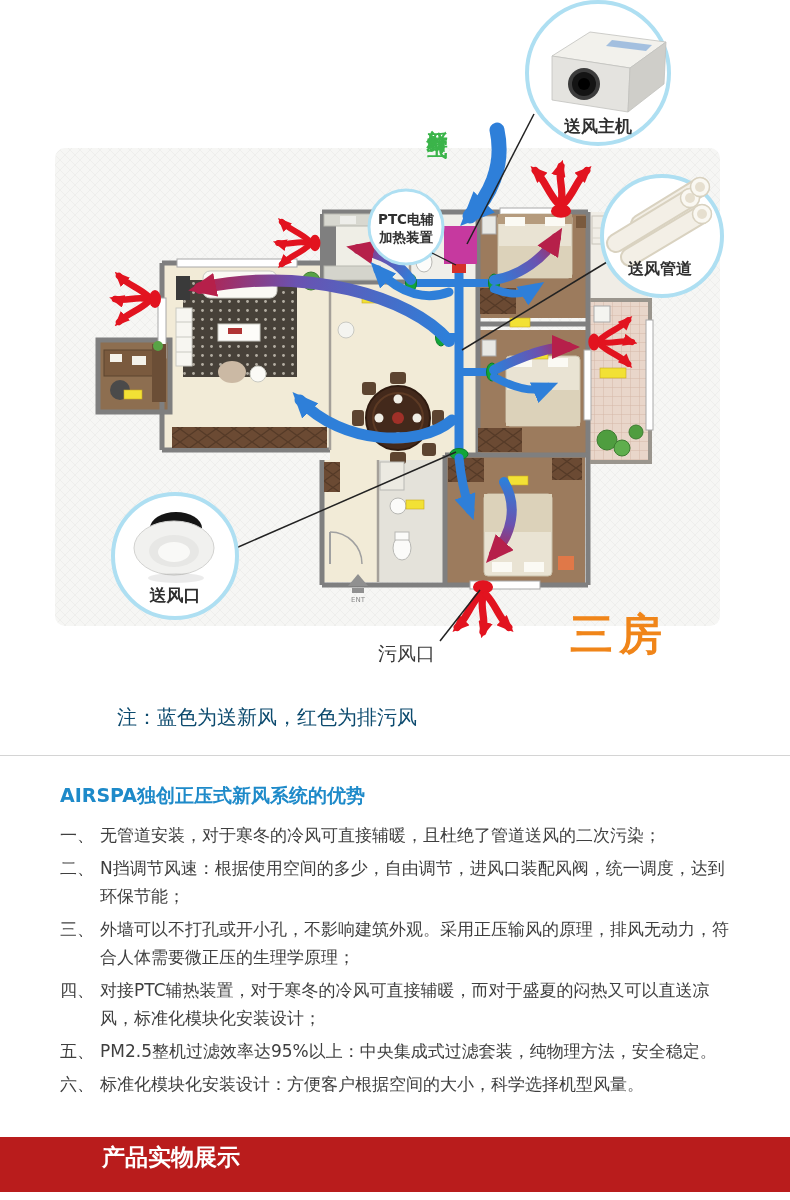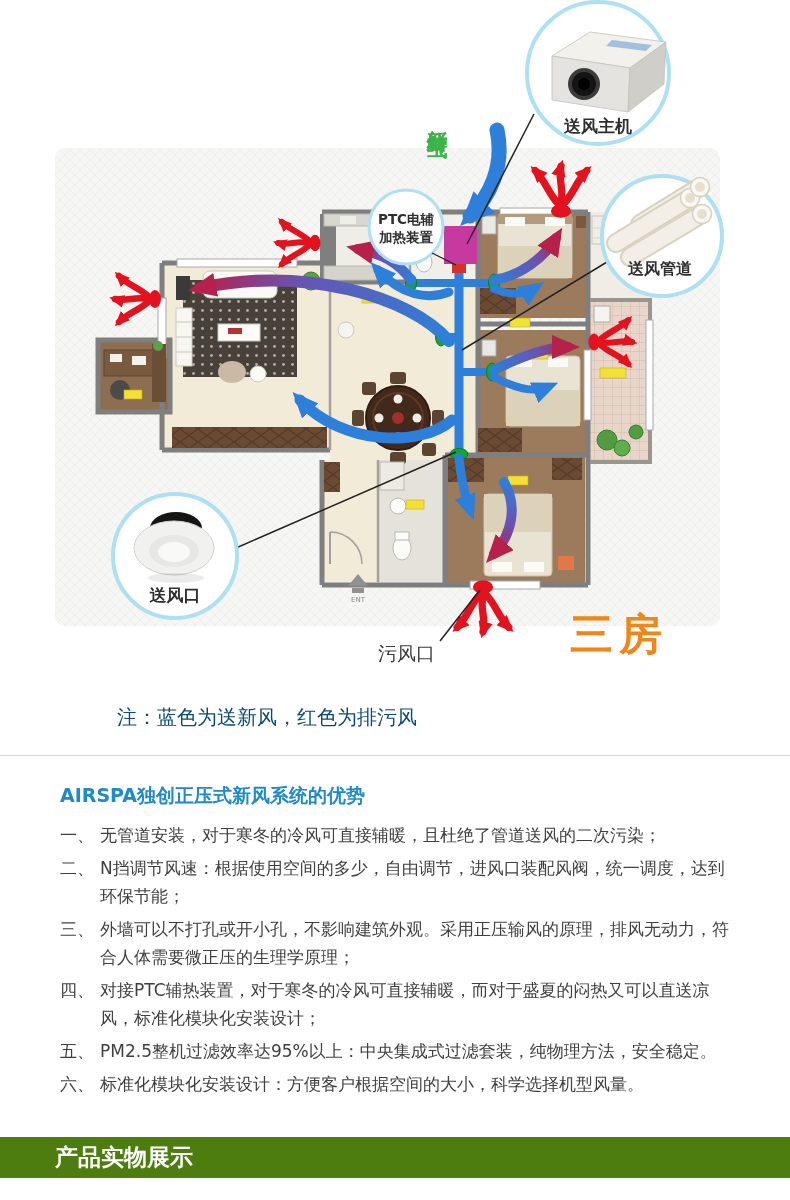--- a/index.html
+++ b/index.html
@@ -25,21 +25,21 @@
   .note {
     position:absolute; left:117px; top:704px;
     font-size:20px; color:#0c4a6e;
   }
   .divider { position:absolute; left:0; right:0; top:755px; height:1px; background:#d4d4d4; }
   .advantages { position:absolute; left:60px; right:50px; top:783px; }
   .adv-title { font-size:19px; font-weight:bold; color:#1e8ac9; margin-bottom:12px; }
   .adv-item { display:flex; margin-bottom:5px; color:#3f3f3f; font-size:17px; line-height:28px; }
   .adv-num { flex:0 0 40px; }
   .adv-text { flex:1; }
-  .banner { position:absolute; left:0; right:0; top:1137px; height:41px; background:#4d7c0f; }
+  .banner { position:absolute; left:0; right:0; top:1137px; height:55px; background:#b91c1c;padding-left:47px; }
   .banner-title { margin-left:55px; line-height:41px; font-size:23px; font-weight:bold; color:#ffffff; }
 </style>
 </head>
 <body>
 
 <div class="page">
 
   <svg class="diagram-svg" width="790" height="760" viewBox="0 0 790 760">
     <defs>
       <pattern id="hatch" width="10" height="10" patternUnits="userSpaceOnUse">

